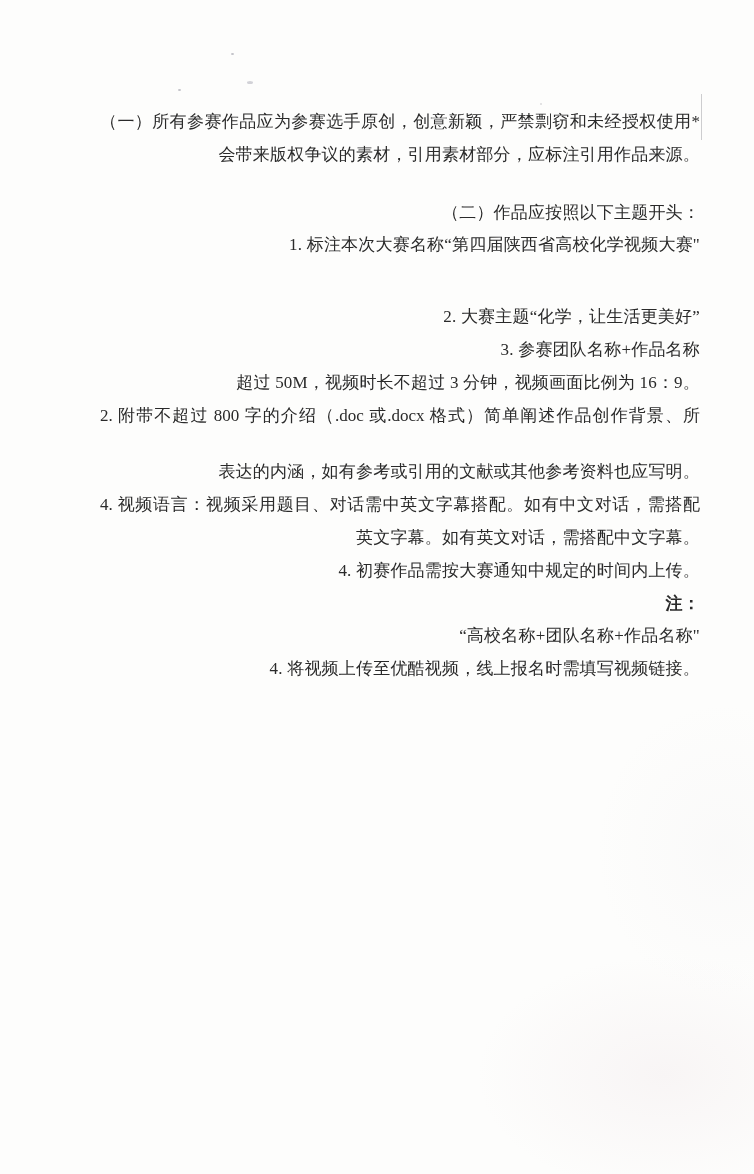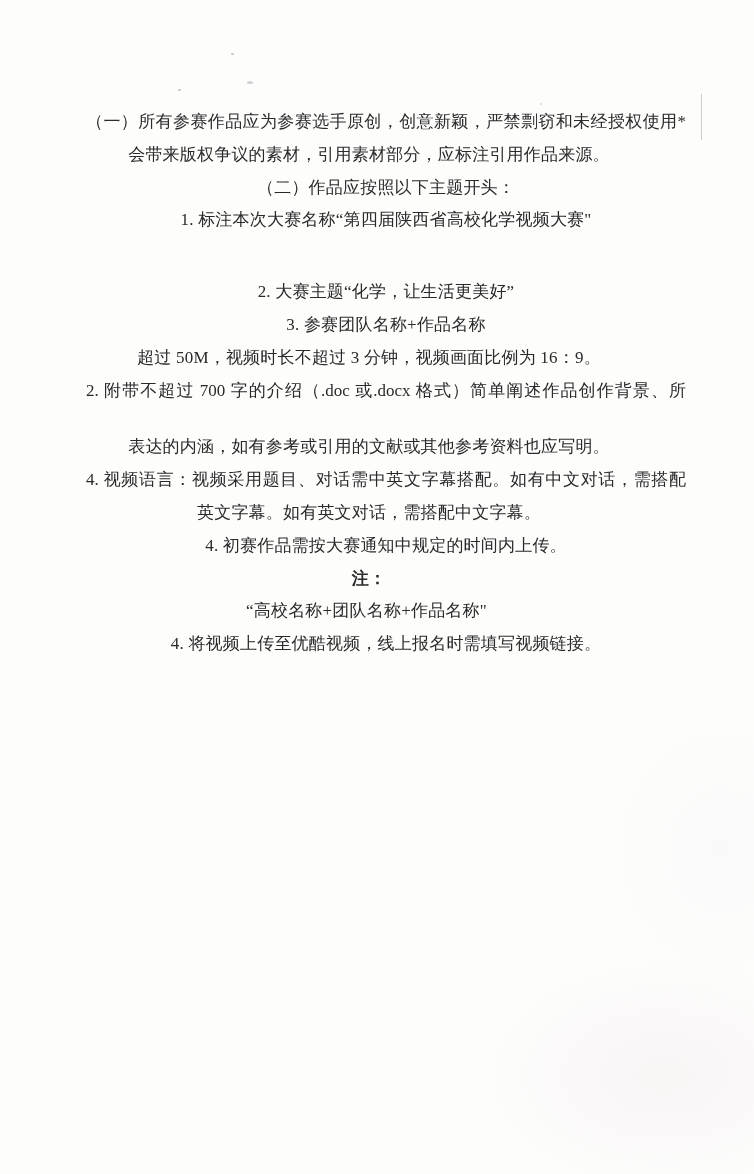--- a/index.html
+++ b/index.html
@@ -11,30 +11,30 @@
     position: relative;
     width: 754px;
     height: 1174px;
     background: var(--paper, #fdfdfc);
     overflow: hidden;
     font-family: "Liberation Serif", "DejaVu Serif", serif;
     color: var(--ink, #2a2a2a);
   }
   .doc-body {
     position: absolute;
-    left: 52px;
+    left: 66px;
     top: 106px;
     width: 634px;
   }
   .doc-line {
     font-size: 17px;
     line-height: 32.8px;
     white-space: nowrap;
     letter-spacing: 0.2px;
-    text-align: center;
+    text-align: right;
   }
   .doc-line.fill {
     white-space: normal;
     text-align: justify;
     text-align-last: justify;
     text-justify: inter-character;
     letter-spacing: 0;
   }
   .doc-line.bold {
     font-weight: bold;
@@ -78,26 +78,26 @@
     pointer-events: none;
   }
 </style>
 </head>
 <body>
 
 <div class="page">
   <div class="doc-body">
       <div class="doc-line fill" style="text-indent: 2em;">（一）所有参赛作品应为参赛选手原创，创意新颖，严禁剽窃和未经授权使用*</div>
       <div class="doc-line" style="text-indent: 0em;">会带来版权争议的素材，引用素材部分，应标注引用作品来源。</div>
-      <div class="doc-line" style="text-indent: 2em;">（二）作品应按照以下主题开头：</div>
+      <div class="doc-line" style="text-indent: 2em; margin-top: 25px;">（二）作品应按照以下主题开头：</div>
       <div class="doc-line" style="text-indent: 2em;">1. 标注本次大赛名称“第四届陕西省高校化学视频大赛"</div>
       <div class="doc-line" style="text-indent: 2em; margin-top: 39px;">2. 大赛主题“化学，让生活更美好”</div>
       <div class="doc-line" style="text-indent: 2em;">3. 参赛团队名称+作品名称</div>
       <div class="doc-line" style="text-indent: 0em;">超过 50M，视频时长不超过 3 分钟，视频画面比例为 16：9。</div>
-      <div class="doc-line fill" style="text-indent: 2em;">2. 附带不超过 700 字的介绍（.doc 或.docx 格式）简单阐述作品创作背景、所</div>
+      <div class="doc-line fill" style="text-indent: 2em;">2. 附带不超过 800 字的介绍（.doc 或.docx 格式）简单阐述作品创作背景、所</div>
       <div class="doc-line" style="text-indent: 0em; margin-top: 24px;">表达的内涵，如有参考或引用的文献或其他参考资料也应写明。</div>
       <div class="doc-line fill" style="text-indent: 2em;">4. 视频语言：视频采用题目、对话需中英文字幕搭配。如有中文对话，需搭配</div>
       <div class="doc-line" style="text-indent: 0em;">英文字幕。如有英文对话，需搭配中文字幕。</div>
       <div class="doc-line" style="text-indent: 2em;">4. 初赛作品需按大赛通知中规定的时间内上传。</div>
       <div class="doc-line bold" style="text-indent: 0em;">注：</div>
       <div class="doc-line" style="text-indent: -0.3em;">“高校名称+团队名称+作品名称"</div>
       <div class="doc-line" style="text-indent: 2em;">4. 将视频上传至优酷视频，线上报名时需填写视频链接。</div>
     </div>
   <div class="crease-line"></div>
   <div class="speck s1"></div>

